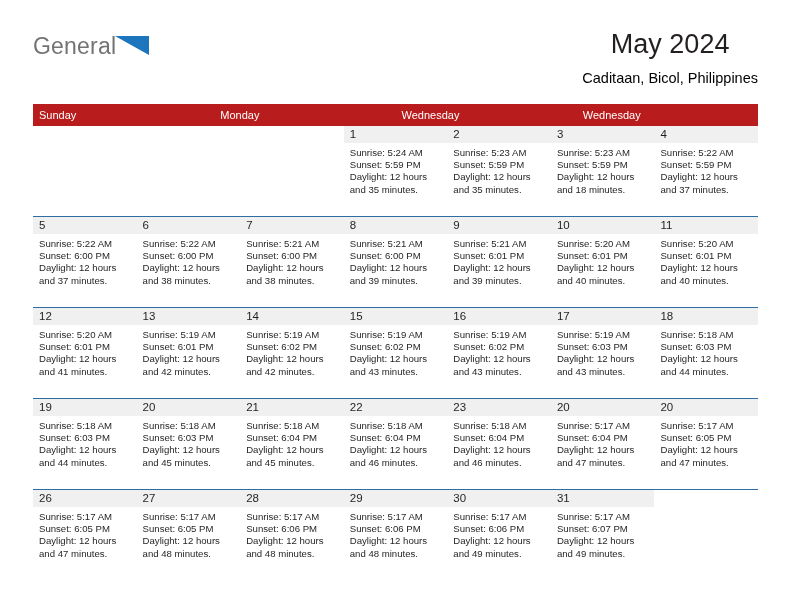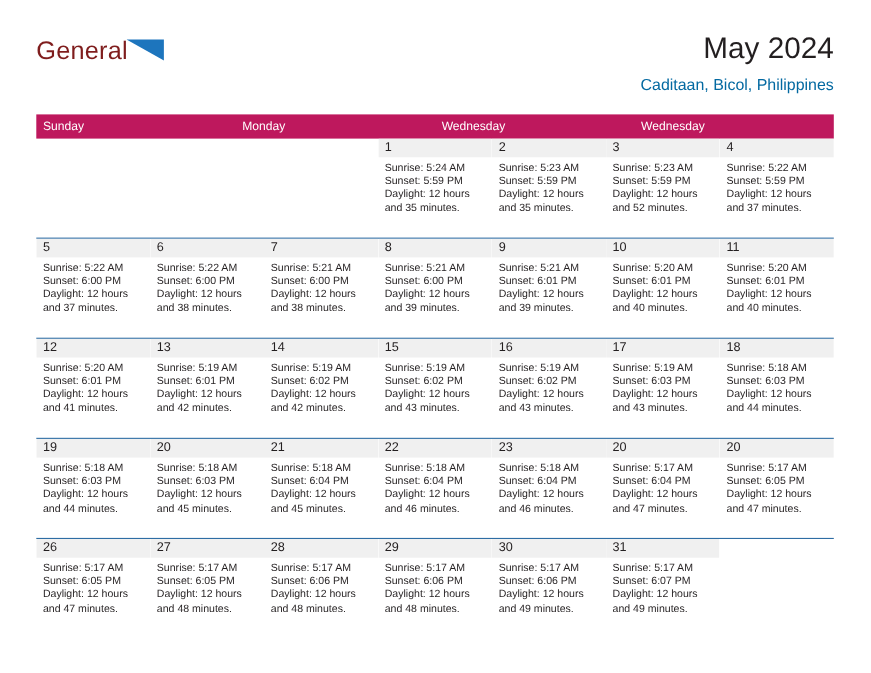--- a/index.html
+++ b/index.html
@@ -35,21 +35,21 @@
   .brand {
     position: absolute;
     left: 0;
     top: 5px;
     width: 220px;
     height: 56px;
     line-height: 1;
   }
   .brand-general {
     font-size: 23px;
-    color: #7f1d1d;
+    color: #737373;
     letter-spacing: 0.2px;
     display: inline-block;
   }
   .brand-triangle {
     display: inline-block;
     vertical-align: top;
     margin-left: -1px;
   }
   .brand-blue {
     display: block;
@@ -57,46 +57,46 @@
     color: #1d75bd;
     margin-top: -4px;
     margin-left: 27px;
     letter-spacing: 0.2px;
   }
 
   .title-block {
     position: absolute;
     right: 0;
     top: 0;
-    text-align: right;
+    text-align: center;
   }
   .cal-title {
     font-size: 27px;
     color: #231f20;
     line-height: 1.1;
     white-space: nowrap;
   }
   .cal-subtitle {
     font-size: 14.5px;
-    color: #0369a1;
+    color: #000000;
     margin-top: 10px;
     white-space: nowrap;
   }
 
   
   .calendar {
     position: absolute;
     left: 33px;
     top: 104px;
     width: 725px;
   }
 
   .weekday-row {
     display: flex;
-    background: #be185d;
+    background: #b91c1c;
     height: 22px;
   }
   .weekday {
     flex: 1 1 0;
     color: #ffffff;
     font-size: 11px;
     line-height: 22px;
     padding-left: 6px;
     box-sizing: border-box;
     overflow: hidden;
@@ -215,21 +215,21 @@
               </div>
             </div>
             <div class="day-cell filled">
               <div class="daynum-band">
                 <span class="daynum">3</span>
               </div>
               <div class="day-info">
                 <div>Sunrise: 5:23 AM</div>
                 <div>Sunset: 5:59 PM</div>
                 <div>Daylight: 12 hours</div>
-                <div>and 52 minutes.</div>
+                <div>and 18 minutes.</div>
               </div>
             </div>
             <div class="day-cell filled">
               <div class="daynum-band">
                 <span class="daynum">4</span>
               </div>
               <div class="day-info">
                 <div>Sunrise: 5:22 AM</div>
                 <div>Sunset: 5:59 PM</div>
                 <div>Daylight: 12 hours</div>

